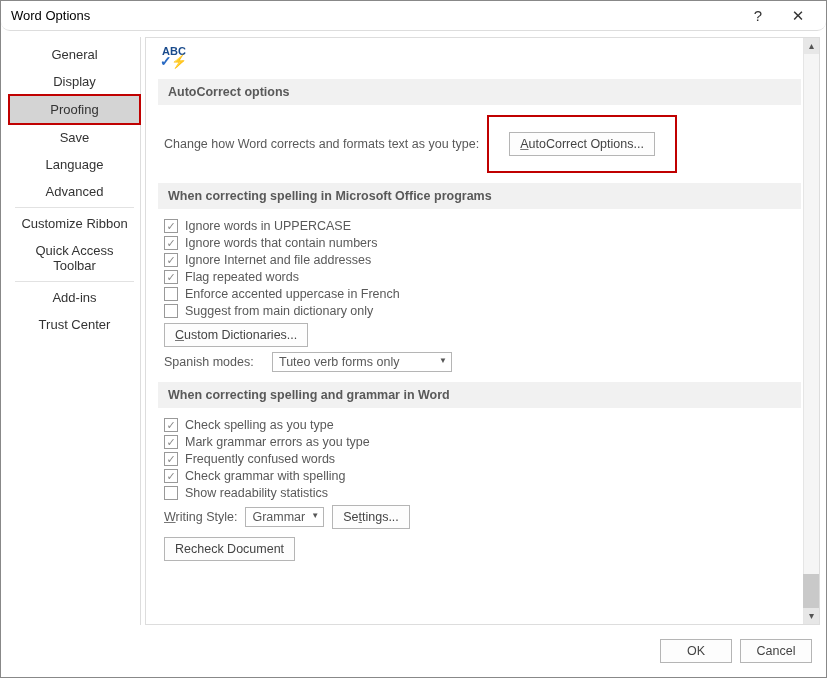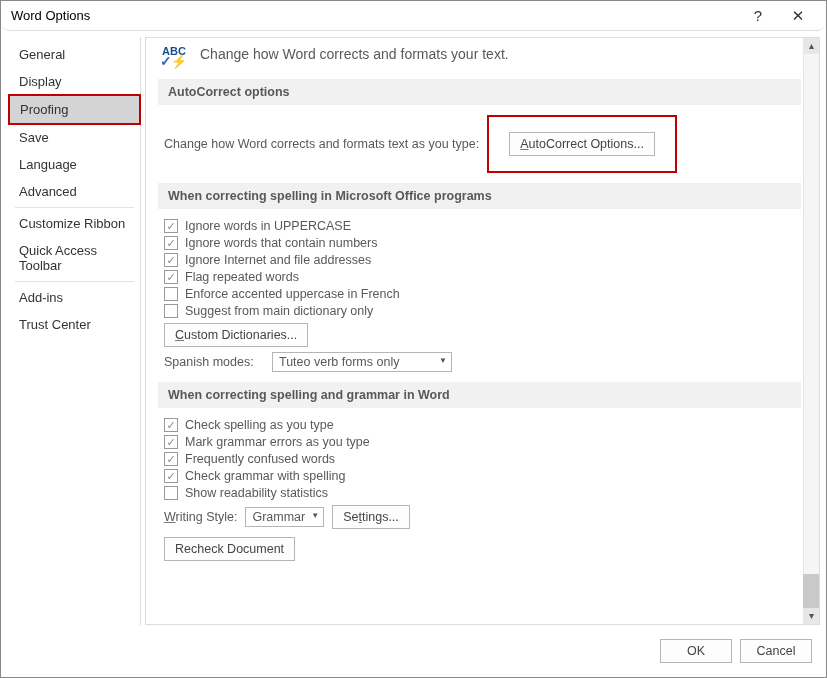--- a/index.html
+++ b/index.html
@@ -30,20 +30,21 @@
   }
   .content {
     display: flex;
     height: 600px;
   }
   .sidebar {
     width: 132px;
     border-right: 1px solid #ddd;
     padding: 4px 0;
     margin: 6px 4px 6px 8px;
+    text-align: center;
   }
   .side-item {
     padding: 6px 10px;
     font-size: 13px;
     color: #333;
   }
   .side-item.selected {
     background: #d4d4d4;
     border: 2px solid #c00000;
     margin: -1px;
@@ -189,21 +190,20 @@
     <div class="side-sep"></div>
     <div class="side-item">Add-ins</div>
     <div class="side-item">Trust Center</div>
   </div>
 
   <div class="main">
     <div class="header-row">
       <div class="abc-icon">
         ABC<br><span class="abc-check">✓</span><span class="abc-light">⚡</span>
       </div>
-      <span style="font-size:14px;color:#595959;">Change how Word corrects and formats your text.</span>
     </div>
 
     <div class="section-header">AutoCorrect options</div>
     <div class="row">
       <span>Change how Word corrects and formats text as you type:</span>
       <span class="btn-red-outline">
         <span class="btn-std"><span class="u">A</span><span>utoCorrect Options...</span></span>
       </span>
     </div>
 

